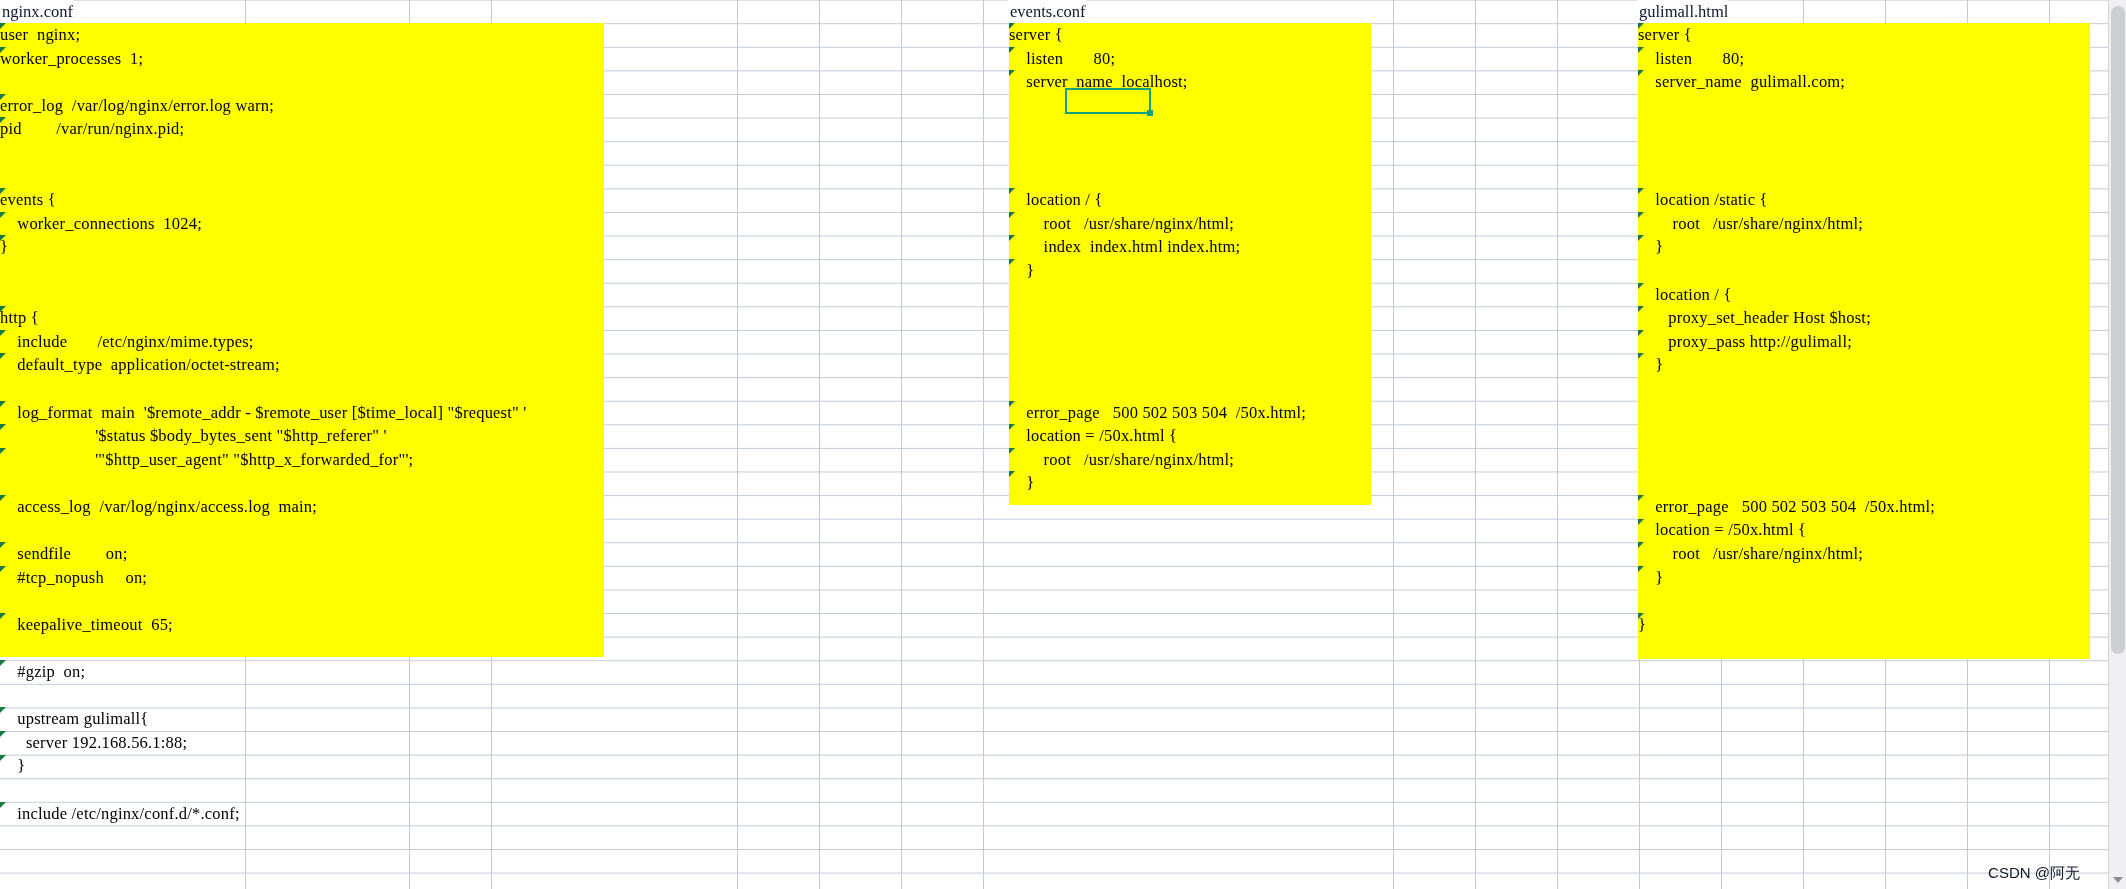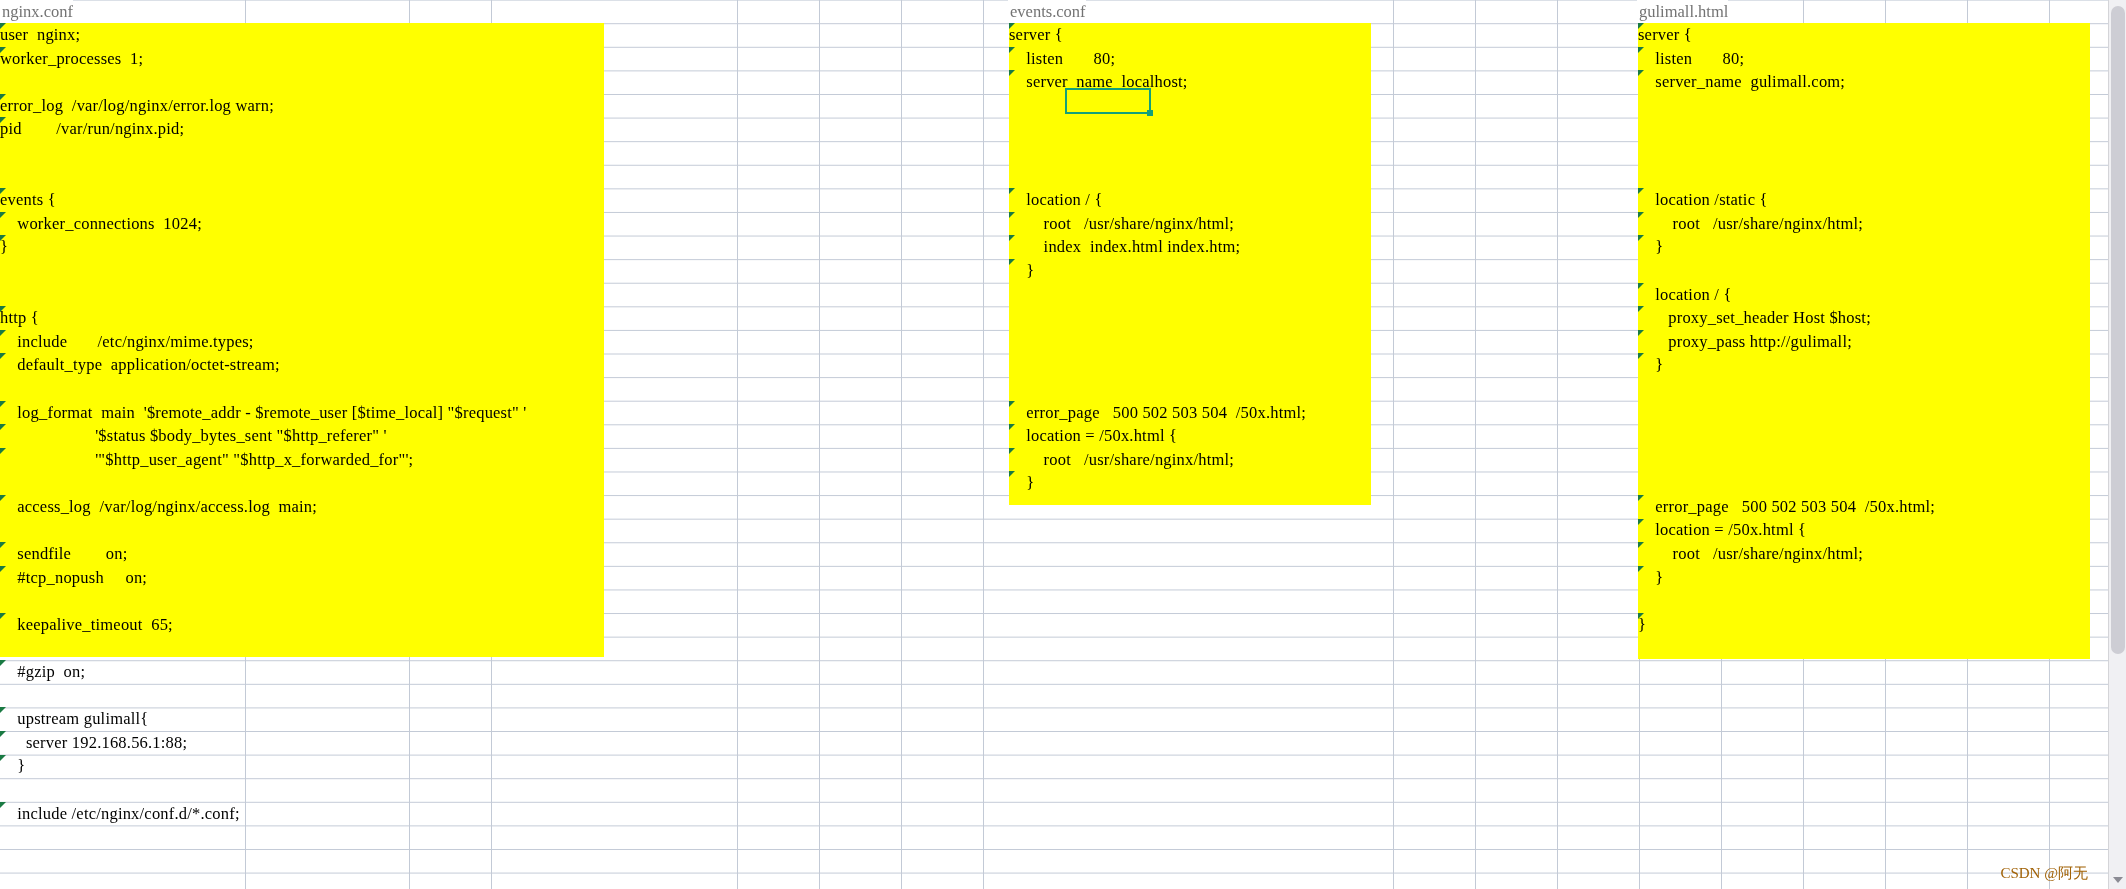--- a/index.html
+++ b/index.html
@@ -33,21 +33,21 @@
     z-index:3;
   }
   .block .ln{display:block;height:23.6px;}
   #block-nginx   {left:0px;   top:23px;  width:604px; height:634px;}
   #block-default {left:1009px;top:23px;  width:362px; height:482px;}
   #block-gulimall{left:1638px;top:23px;  width:452px; height:636px;}
 
   
   .fname{
     position:absolute;top:0px;height:23px;line-height:23px;
-    font-size:16.5px;color:#737373;white-space:pre;z-index:4;
+    font-size:16.5px;color:#0f172a;white-space:pre;z-index:4;
     background:#ffffff;padding-left:2px;
   }
   #fname-nginx   {left:0px;}
   #fname-default {left:1008px;}
   #fname-gulimall{left:1637px;}
 
   
   .errtri{
     position:absolute;width:0;height:0;z-index:6;
     border-top:6px solid #1a7a43;
@@ -74,23 +74,23 @@
     position:absolute;left:2px;top:6px;width:14px;height:648px;
     background:#cdcdd4;border-radius:7px;
   }
   #vscroll .arrow-dn{
     position:absolute;left:4px;bottom:6px;
     width:0;height:0;border-left:5px solid transparent;
     border-right:5px solid transparent;border-top:6px solid #8b8b94;
   }
   
   #watermark{
-    position:absolute;right:38px;bottom:6px;
-    font-family:Liberation Serif, serif;
-    font-size:15px;color:#a16207;z-index:10;white-space:pre;
+    position:absolute;right:46px;bottom:6px;
+    font-family:Liberation Sans, sans-serif;
+    font-size:15px;color:#0f172a;z-index:10;white-space:pre;
   }
 </style>
 </head>
 <body>
 
 <div id="sheet">
 
   <div class="grid"></div>
 
   <div class="fname" id="fname-nginx">nginx.conf</div>

